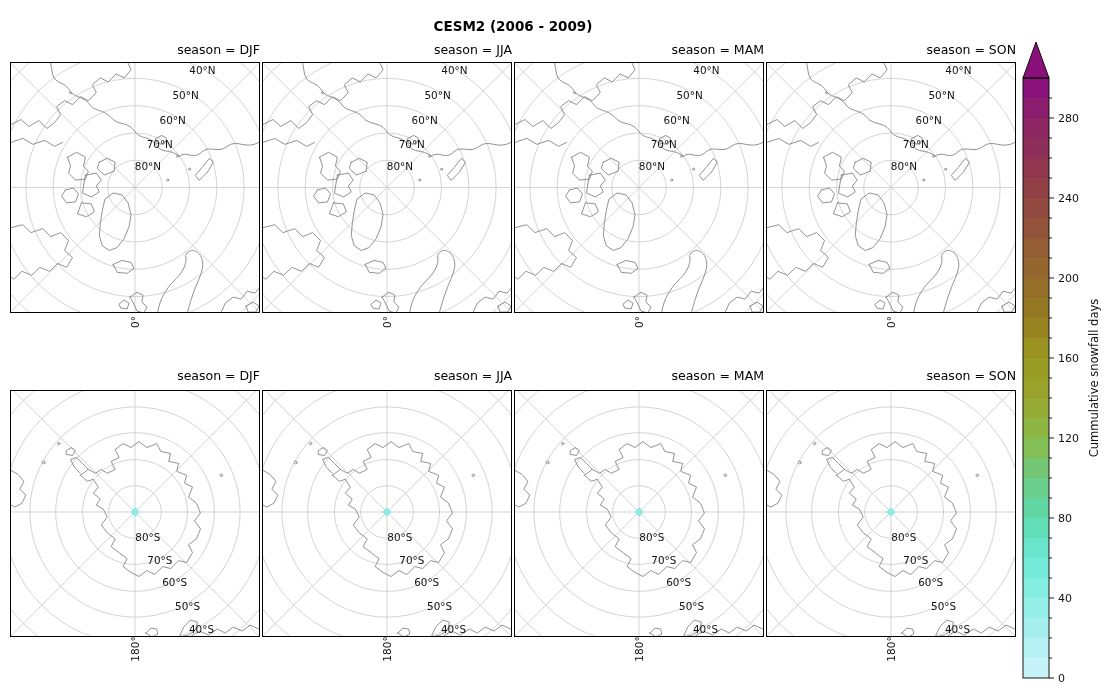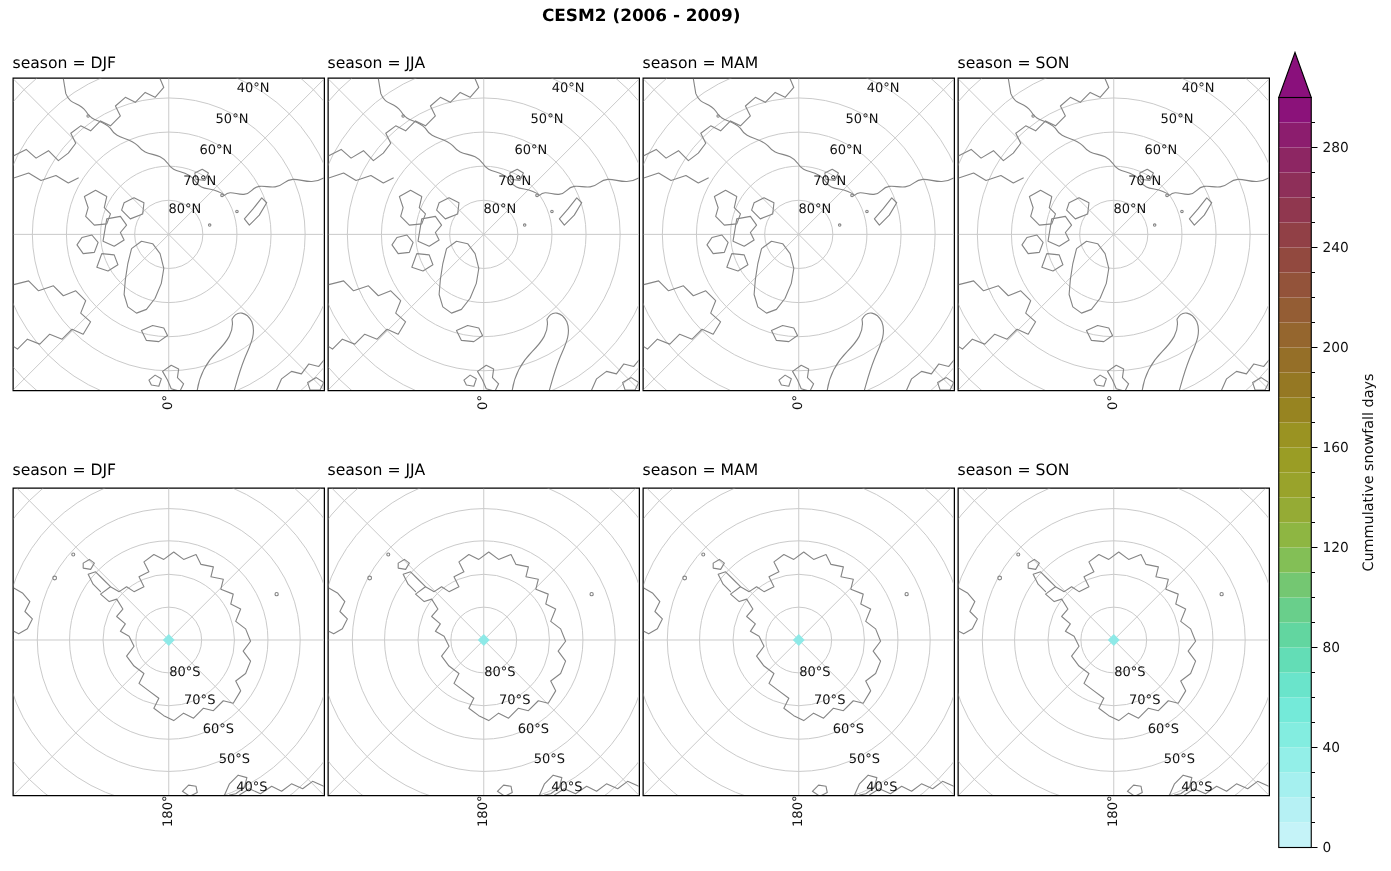--- a/index.html
+++ b/index.html
@@ -1,20 +1,20 @@
 <!DOCTYPE html>
 <html><head>
 <meta charset="utf-8">
 <style>
   html,body{margin:0;padding:0;background:#fff;}
   .fig{position:relative;width:1113px;height:697px;background:#ffffff;
        font-family:"DejaVu Sans","Liberation Sans",sans-serif;overflow:hidden;}
-  .suptitle{position:absolute;top:5px;left:10px;width:1006px;text-align:center;
+  .suptitle{position:absolute;top:18px;left:10px;width:1006px;text-align:center;
             font-size:13.5px;font-weight:bold;color:#000;}
-  .ptitle{position:absolute;width:250px;text-align:left;font-size:12.5px;color:#000;height:17px;}
+  .ptitle{position:absolute;width:250px;text-align:right;font-size:12.5px;color:#000;height:17px;}
   .panel{position:absolute;width:250px;border:1px solid #000;box-sizing:border-box;background:#fff;}
   .panel.north{height:251px;}
   .panel.south{height:247px;}
   .panel svg{position:absolute;left:0;top:0;}
   .xlab{position:absolute;width:250px;display:flex;justify-content:center;align-items:flex-start;}
   .xlab span{display:inline-block;transform:rotate(-90deg);font-size:10.5px;color:#111;white-space:nowrap;}
   .cbar-label{position:absolute;left:1083px;top:178px;width:22px;height:400px;
               display:flex;align-items:center;justify-content:center;}
   .cbar-label span{display:inline-block;transform:rotate(-90deg);font-size:11.5px;color:#111;white-space:nowrap;}
   .defs-holder{position:absolute;width:0;height:0;overflow:hidden;}

